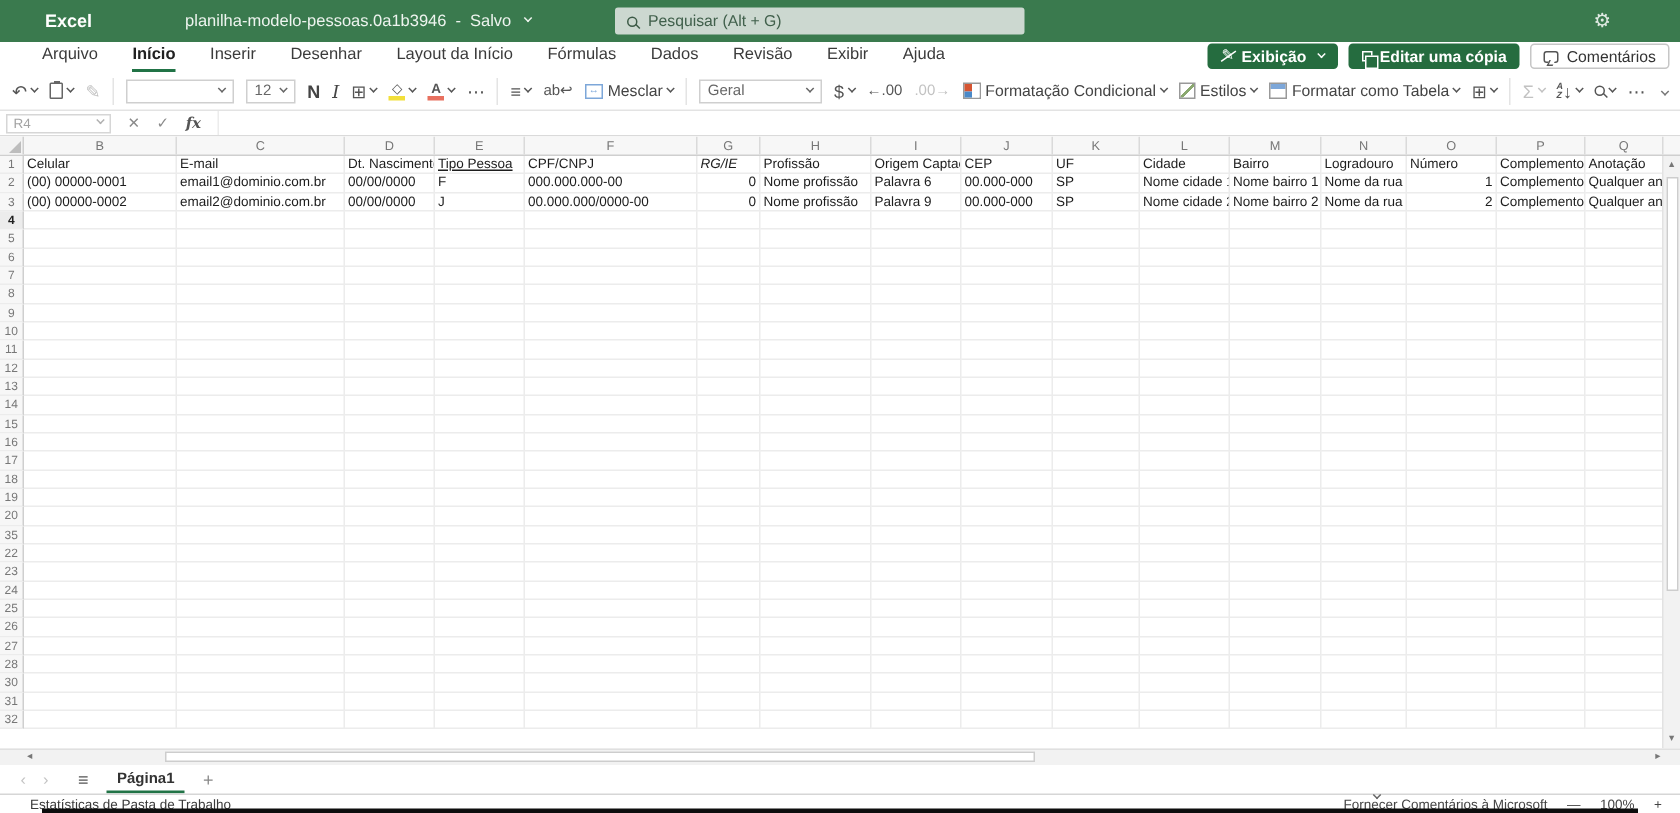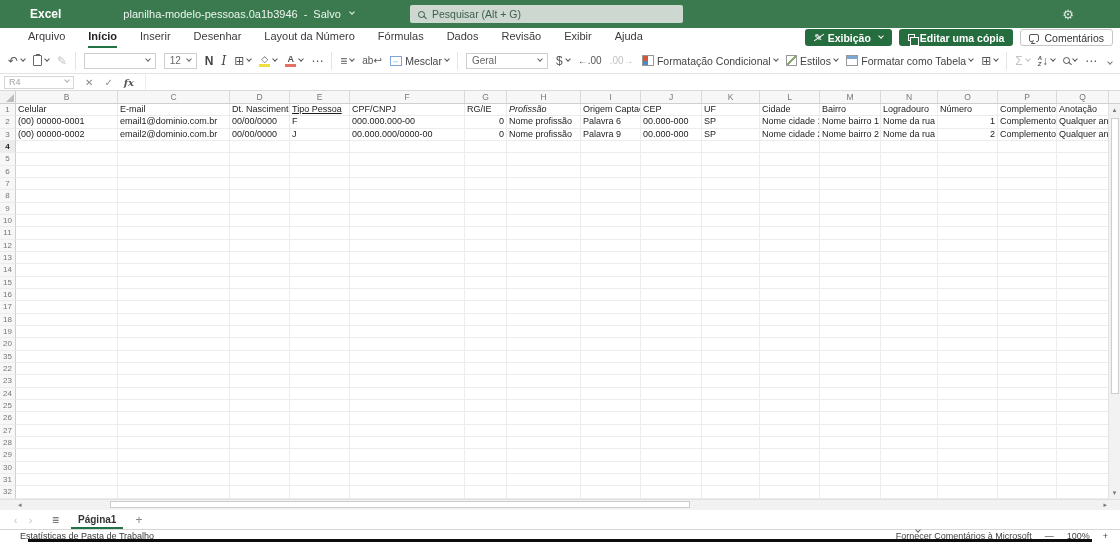--- a/index.html
+++ b/index.html
@@ -119,21 +119,21 @@
     <span>⚙</span>
   </div>
 </div>
 
 <div class="menubar">
   <div style="display:flex">
       <div class="mtab">Arquivo</div>
       <div class="mtab active">Início</div>
       <div class="mtab">Inserir</div>
       <div class="mtab">Desenhar</div>
-      <div class="mtab">Layout da Número</div>
+      <div class="mtab">Layout da Início</div>
       <div class="mtab">Fórmulas</div>
       <div class="mtab">Dados</div>
       <div class="mtab">Revisão</div>
       <div class="mtab">Exibir</div>
       <div class="mtab">Ajuda</div>
     </div>
   <div class="mb-right">
     <button class="btn-green">
       <span class="pen-icon">✎</span>
       <span>Exibição</span>
@@ -277,22 +277,22 @@
       <div class="colh" style="width: 52px;">Q</div>
     </div>
   <div id="grid-rows">
       <div class="grow">
         <div class="rnum">1</div>
         <div class="gcell" style="width: 102px;">Celular</div>
         <div class="gcell" style="width: 112px;">E-mail</div>
         <div class="gcell" style="width: 60px;">Dt. Nascimento</div>
         <div class="gcell" style="width: 60px; text-decoration: underline;">Tipo Pessoa</div>
         <div class="gcell" style="width: 115px;">CPF/CNPJ</div>
-        <div class="gcell" style="width: 42px;">RG/IE</div>
-        <div class="gcell" style="width: 74px; font-style: italic;">Profissão</div>
+        <div class="gcell" style="width: 42px; font-style: italic;">RG/IE</div>
+        <div class="gcell" style="width: 74px;">Profissão</div>
         <div class="gcell" style="width: 60px;">Origem Captação</div>
         <div class="gcell" style="width: 61px;">CEP</div>
         <div class="gcell" style="width: 58px;">UF</div>
         <div class="gcell" style="width: 60px;">Cidade</div>
         <div class="gcell" style="width: 61px;">Bairro</div>
         <div class="gcell" style="width: 57px;">Logradouro</div>
         <div class="gcell" style="width: 60px;">Número</div>
         <div class="gcell" style="width: 59px;">Complemento</div>
         <div class="gcell" style="width: 52px;">Anotação</div>
       </div>
@@ -803,39 +803,20 @@
         <div class="gcell" style="width: 61px;"></div>
         <div class="gcell" style="width: 58px;"></div>
         <div class="gcell" style="width: 60px;"></div>
         <div class="gcell" style="width: 61px;"></div>
         <div class="gcell" style="width: 57px;"></div>
         <div class="gcell" style="width: 60px;"></div>
         <div class="gcell" style="width: 59px;"></div>
         <div class="gcell" style="width: 52px;"></div>
       </div>
       <div class="grow">
-        <div class="rnum">29</div>
-        <div class="gcell" style="width: 102px;"></div>
-        <div class="gcell" style="width: 112px;"></div>
-        <div class="gcell" style="width: 60px;"></div>
-        <div class="gcell" style="width: 60px;"></div>
-        <div class="gcell" style="width: 115px;"></div>
-        <div class="gcell" style="width: 42px;"></div>
-        <div class="gcell" style="width: 74px;"></div>
-        <div class="gcell" style="width: 60px;"></div>
-        <div class="gcell" style="width: 61px;"></div>
-        <div class="gcell" style="width: 58px;"></div>
-        <div class="gcell" style="width: 60px;"></div>
-        <div class="gcell" style="width: 61px;"></div>
-        <div class="gcell" style="width: 57px;"></div>
-        <div class="gcell" style="width: 60px;"></div>
-        <div class="gcell" style="width: 59px;"></div>
-        <div class="gcell" style="width: 52px;"></div>
-      </div>
-      <div class="grow">
         <div class="rnum">30</div>
         <div class="gcell" style="width: 102px;"></div>
         <div class="gcell" style="width: 112px;"></div>
         <div class="gcell" style="width: 60px;"></div>
         <div class="gcell" style="width: 60px;"></div>
         <div class="gcell" style="width: 115px;"></div>
         <div class="gcell" style="width: 42px;"></div>
         <div class="gcell" style="width: 74px;"></div>
         <div class="gcell" style="width: 60px;"></div>
         <div class="gcell" style="width: 61px;"></div>

